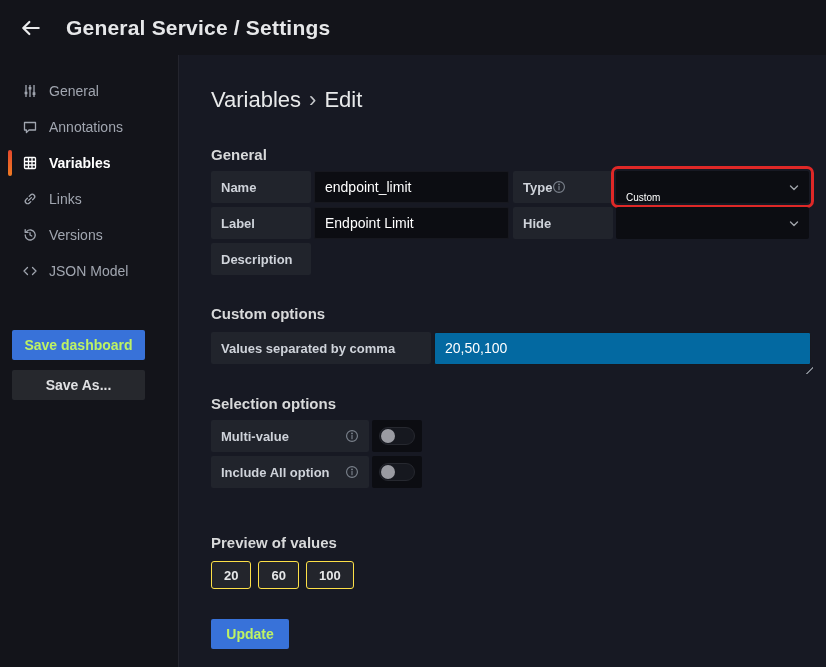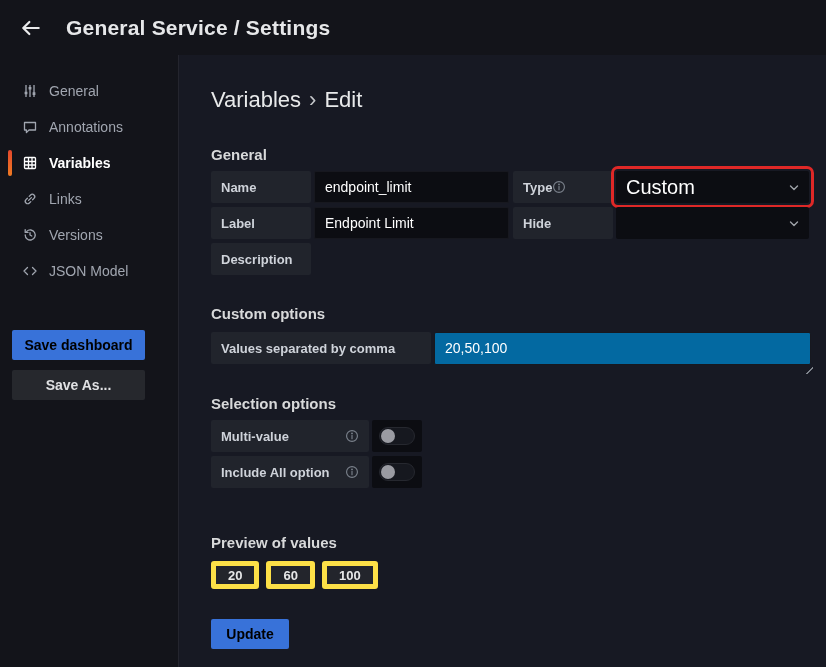--- a/index.html
+++ b/index.html
@@ -21,21 +21,21 @@
 
   
   .sidebar { width:178px; flex:none; padding-top:18px; position:relative; }
   .nav-item { position:relative; height:36px; display:flex; align-items:center; gap:11px; padding-left:22px; color:#a1a6b0; font-size:14px; cursor:pointer; }
   .nav-item .nicon { width:16px; height:16px; display:flex; flex:none; }
   .nav-item.active { color:#ffffff; font-weight:700; }
   .nav-item .active-bar { display:none; }
   .nav-item.active .active-bar { display:block; position:absolute; left:8px; top:5px; width:4px; height:26px; border-radius:2px; background:linear-gradient(180deg,#e5482c 0%,#ef7b23 100%); }
   .side-buttons { margin:41px 0 0 12px; display:flex; flex-direction:column; gap:10px; }
   .btn { border:none; border-radius:2px; height:30px; font-family:"Liberation Sans",sans-serif; font-size:14px; font-weight:700; cursor:pointer; }
-  .btn-blue { background:#3872d9; color:#000000; }
+  .btn-blue { background:#3872d9; color:#bef264; }
   .btn-gray { width:133px; background:#26282d; color:#e0e1e3; }
   .side-buttons .btn { width:133px; }
 
   
   .content { flex:1; background:#171923; border-left:1px solid #24252e; padding:32px 4px 0 32px; min-width:0; }
   .page-title { font-size:22px; font-weight:500; color:#e8e9ea; display:flex; align-items:center; gap:8px; }
   .page-title .sep { color:#c3c5c9; }
   .section-heading { font-size:15px; font-weight:700; color:#d8d9da; }
   .mt-general { margin-top:33px; margin-bottom:8px; }
   .mt-custom { margin-top:30px; margin-bottom:10px; }
@@ -46,38 +46,38 @@
   .flabel { height:32px; background:#21242c; border-radius:2px; display:flex; align-items:center; font-size:13px; font-weight:700; color:#cfd3da; padding:0 10px; flex:none; }
   .w100 { width:100px; }
   .w220 { width:220px; }
   .w158 { width:158px; justify-content:space-between; }
   .gap3 { margin-left:3px; }
   .gap4 { margin-left:4px; }
   .finput { height:32px; background:#0c0d12; border:1px solid #17181f; border-radius:2px; color:#ffffff; font-family:"Liberation Sans",sans-serif; font-size:14px; padding:0 10px; outline:none; }
   .finput::placeholder { color:#6c7077; }
   .w195 { width:195px; }
   .grow { flex:1; }
-  .fselect { position:relative; width:193px; height:32px; background:#0c0d12; border-radius:2px; display:flex; align-items:center; padding:0 10px; color:#ffffff; font-size:20px; cursor:pointer; }
+  .fselect { position:relative; width:193px; height:32px; background:#0c0d12; border-radius:2px; display:flex; align-items:flex-end; padding:0 10px; color:#ffffff; font-size:10px; cursor:pointer; }
   .fselect .chev { position:absolute; right:9px; top:11px; color:#9fa3a8; }
   .red-outline { outline:3px solid #df2827; outline-offset:2px; border-radius:2px; }
 
   .ta-wrap { position:relative; width:377px; }
   .ftextarea { display:block; width:377px; height:33px; background:#0369a1; border:1px solid #17181f; border-radius:2px; color:#ffffff; font-family:"Liberation Sans",sans-serif; font-size:14px; padding:7px 10px; resize:none; outline:none; }
   .resize-handle { position:absolute; right:-2px; bottom:-9px; width:10px; height:10px;
     background:repeating-linear-gradient(135deg,#80858d 0 1.5px,transparent 1.5px 4.5px);
     clip-path:polygon(100% 0,100% 100%,0 100%); }
 
   .info-icon { width:14px; height:14px; color:#7b828c; display:flex; flex:none; }
 
   .toggle { width:50px; height:32px; background:#0c0d12; border-radius:2px; display:flex; align-items:center; justify-content:center; cursor:pointer; }
   .toggle .track { position:relative; width:36px; height:18px; background:#16181f; border:1px solid #26282f; border-radius:9px; }
   .toggle .knob { position:absolute; left:1px; top:1px; width:14px; height:14px; border-radius:50%; background:#9a9ba2; }
 
   .chips { display:flex; gap:7px; margin-top:10px; }
-  .chip { height:28px; background:#23252c; border:5px solid #fde047; border-radius:3px; display:flex; align-items:center; padding:0 12px; font-size:13px; font-weight:700; color:#e6e7e8; }
+  .chip { height:28px; background:#23252c; border:1px solid #fde047; border-radius:3px; display:flex; align-items:center; padding:0 12px; font-size:13px; font-weight:700; color:#e6e7e8; }
 
   .update-btn { margin-top:30px; width:78px; }
 
   svg { display:block; }
 </style>
 </head>
 <body>
 
 <div class="app">
 

